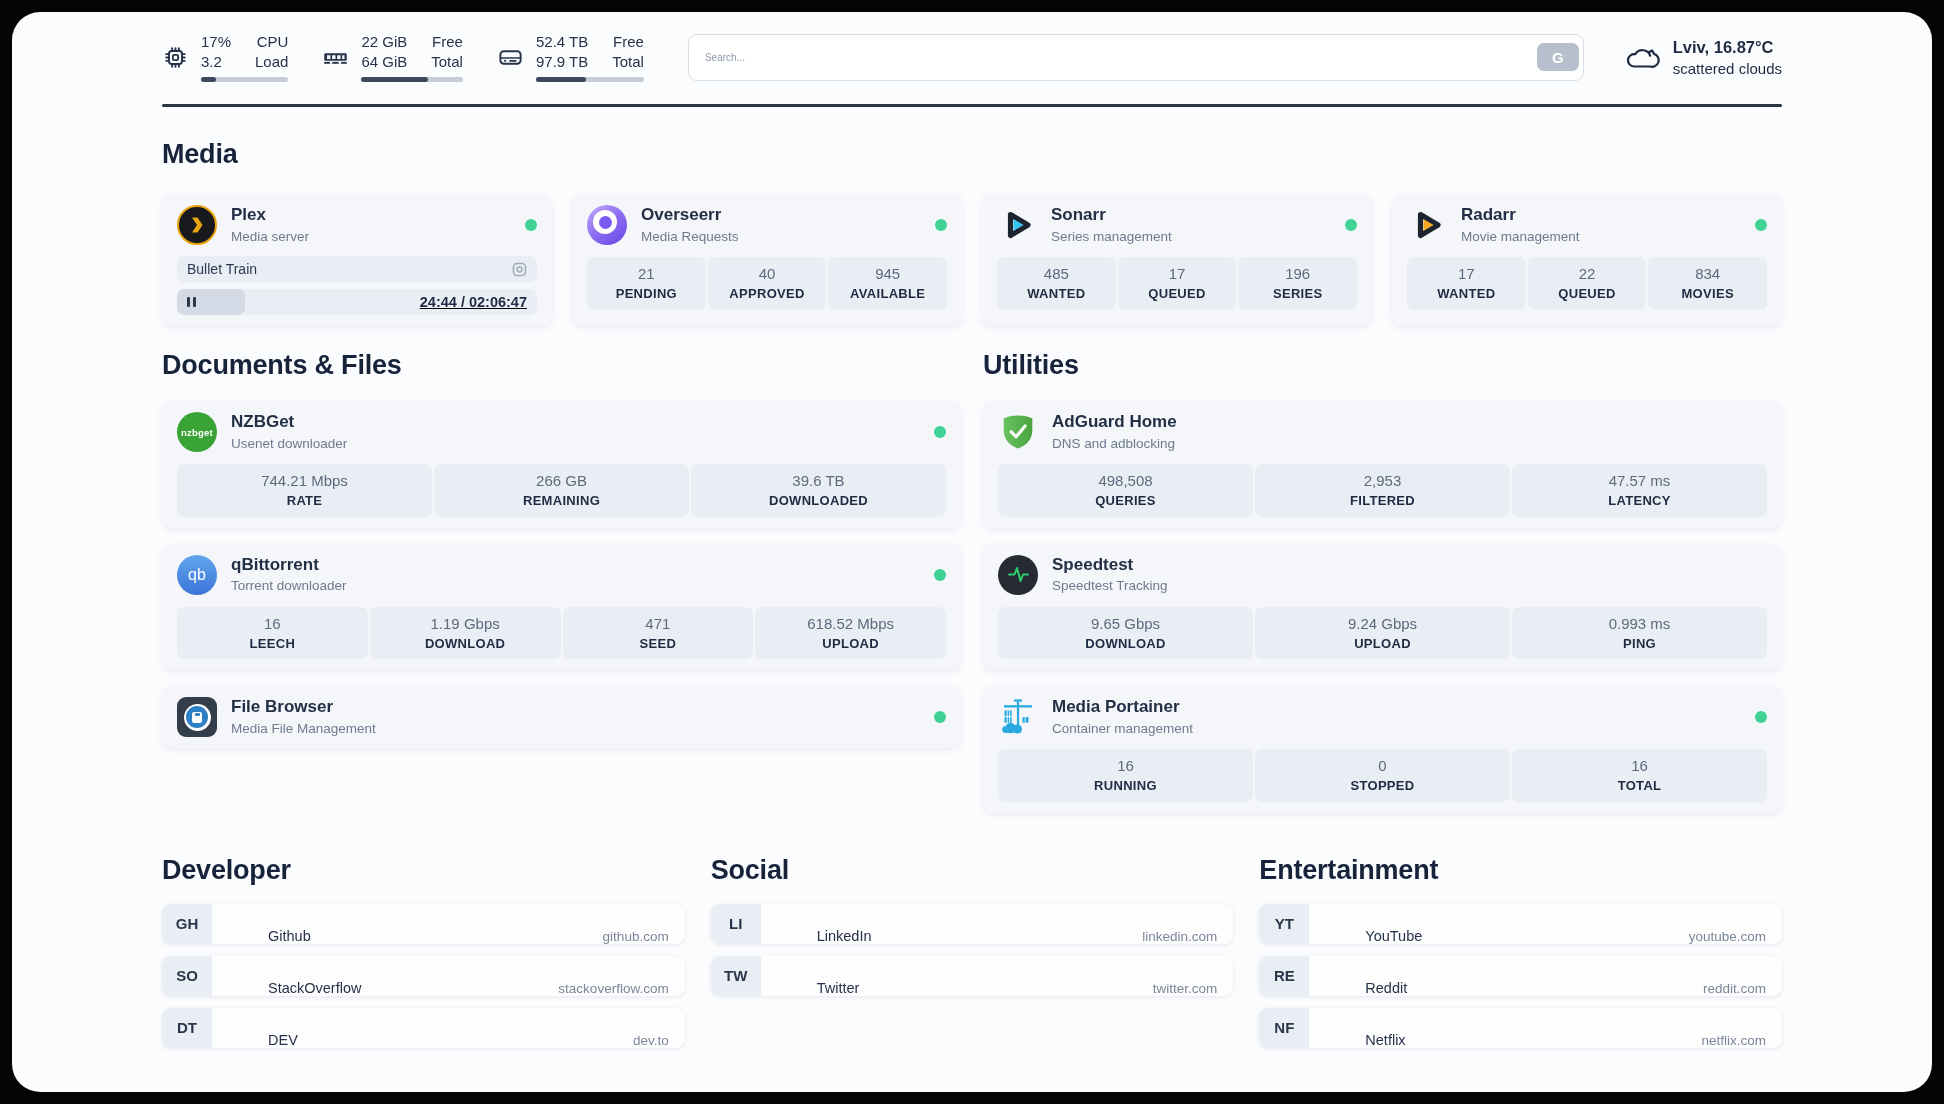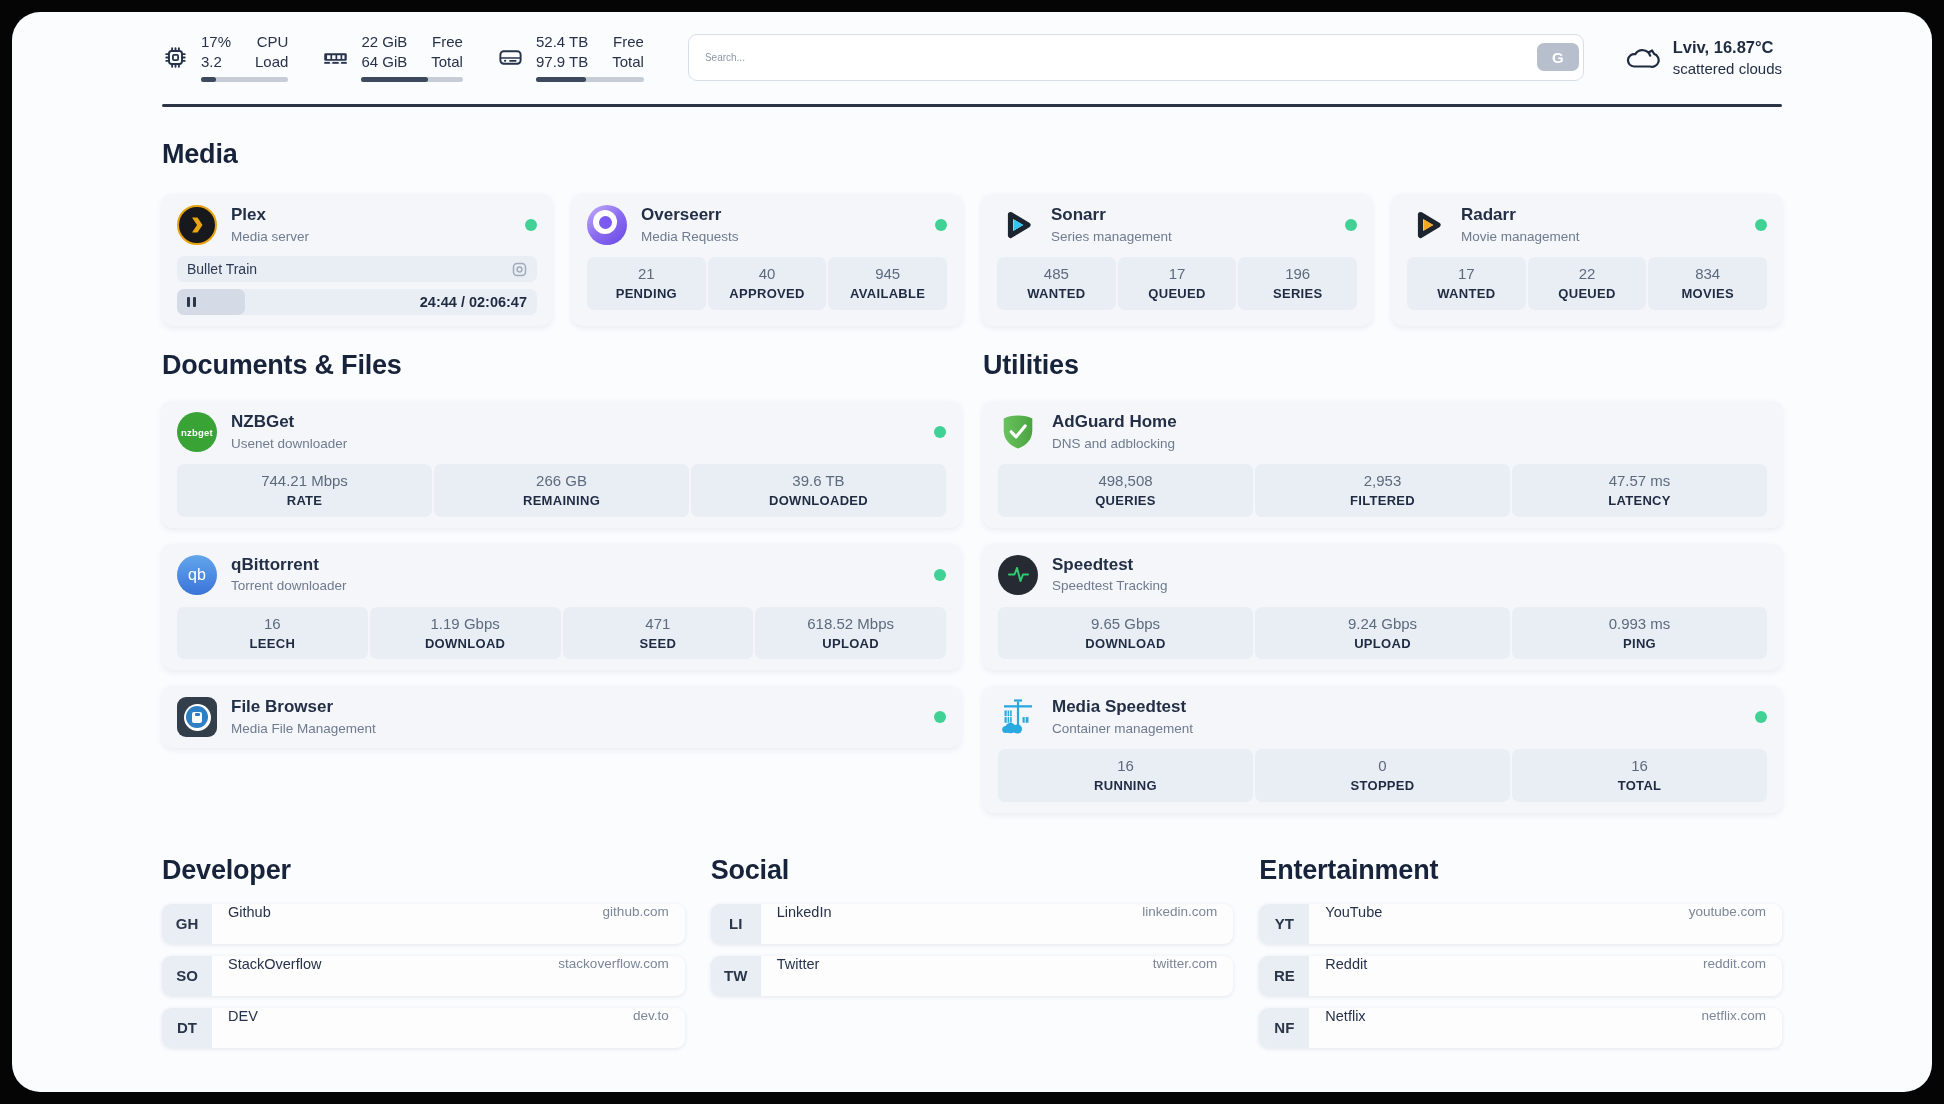--- a/index.html
+++ b/index.html
@@ -43,35 +43,35 @@
   .svc-desc { font-size:13.5px; color:#6e7b8e; margin-top:3px; line-height:1.2; }
   .dot { width:12px; height:12px; border-radius:50%; background:#40d295; position:absolute; right:0; top:50%; transform:translateY(-50%); }
 
   .stats { display:flex; gap:2px; margin-top:12px; }
   .stat { flex:1; background:#e9eef5; border-radius:7px; padding:8px 5px; text-align:center; }
   .stat-v { font-size:15px; color:#5d6a7d; line-height:1.2; }
   .stat-l { font-size:13px; font-weight:700; color:#1f2b42; margin-top:3px; letter-spacing:.3px; line-height:1.2; }
 
   .media-row { margin-top:11px; height:26px; background:#e9eef5; border-radius:7px; display:flex; align-items:center; padding:0 10px; font-size:14px; color:#2b3850; }
   .np-icon { margin-left:auto; display:flex; }
-  .media-progress { margin-top:7px; height:26px; background:#e9eef5; border-radius:7px; position:relative; display:flex; align-items:center; }
+  .media-progress { margin-top:7px; height:26px; background:#e9eef5; border-radius:7px; position:relative; display:flex; align-items:center;text-decoration:underline; }
   .mp-fill { position:absolute; left:0; top:0; bottom:0; background:#d4dbe6; border-radius:7px; display:flex; align-items:center; padding-left:10px; }
   .pause { display:flex; gap:3px; }
   .pause i { display:block; width:3px; height:10px; background:#2b3748; border-radius:1px; }
   .mp-time { margin-left:auto; padding-right:10px; font-size:14.5px; font-weight:600; color:#1f2b42; position:relative; }
 
   .two-col { display:grid; grid-template-columns:1fr 1fr; gap:22px; margin-top:24px; }
   .col .section-title { margin-bottom:20px; }
   .cards { display:flex; flex-direction:column; gap:16px; }
 
   
   .bm-grid { display:grid; grid-template-columns:1fr 1fr 1fr; gap:26px; margin-top:42px; }
   .bm-col .section-title { margin-bottom:18px; }
   .bm-rows { display:flex; flex-direction:column; gap:12px; }
-  .bm-row { height:40px; background:#fdfdfe; border-radius:9px; box-shadow:0 1px 4px rgba(24,39,75,.10); display:flex; align-items:flex-start; overflow:hidden; cursor:pointer; }
+  .bm-row { height:40px; background:#fdfdfe; border-radius:9px; box-shadow:0 1px 4px rgba(24,39,75,.10); display:flex; align-items:flex-end; overflow:hidden; cursor:pointer;gap:40px; }
   .bm-badge { width:50px; align-self:stretch; background:#e9edf4; display:flex; align-items:center; justify-content:center; font-size:15px; font-weight:600; color:#2a3649; }
   .bm-name { margin-left:16px; font-size:14.5px; font-weight:500; color:#26324a; }
   .bm-domain { margin-left:auto; margin-right:16px; font-size:13.5px; color:#7b8798; }
 
   
   .plex-icon { border-radius:50%; background:#17191d; border:2px solid #e8a20d; display:flex; align-items:center; justify-content:center; }
   .ov-icon { border-radius:50%; background:linear-gradient(140deg,#c3aef9 0%,#8b6cf0 50%,#6847e5 100%); position:relative; overflow:hidden; }
   .ov-icon .w { position:absolute; left:6px; top:5px; width:24px; height:24px; background:#fff; border-radius:50%; }
   .ov-icon .p { position:absolute; left:12px; top:11px; width:13px; height:13px; background:#7a5af0; border-radius:50%; }
   .nzb-icon { border-radius:50%; background:#3aa336; color:#fff; font-size:9.5px; font-weight:700; display:flex; align-items:center; justify-content:center; letter-spacing:.2px; }
@@ -467,21 +467,21 @@
                 <rect x="24.5" y="20.1" width="6" height="5.6"></rect>
                 <rect x="8.7" y="13.5" width="0.9" height="12.2" fill="#fbfcfe"></rect>
                 <rect x="11.2" y="13.5" width="0.9" height="12.2" fill="#fbfcfe"></rect>
                 <rect x="26.7" y="20.1" width="0.9" height="5.6" fill="#fbfcfe"></rect>
                 <circle cx="12.5" cy="31" r="5.2"></circle>
                   <circle cx="19.5" cy="32" r="4.6"></circle>
                   <circle cx="7.8" cy="32.5" r="3.6"></circle>
                 <rect x="7.5" y="30.5" width="13.5" height="5" rx="2.5"></rect>
               </svg>
               <div>
-                <div class="svc-name">Media Speedtest</div>
+                <div class="svc-name">Media Portainer</div>
                 <div class="svc-desc">Container management</div>
               </div>
               <div class="dot"></div>
             </div>
             <div class="stats">
               <div class="stat">
                   <div class="stat-v">16</div>
                   <div class="stat-l">RUNNING</div>
                 </div>
               <div class="stat">

